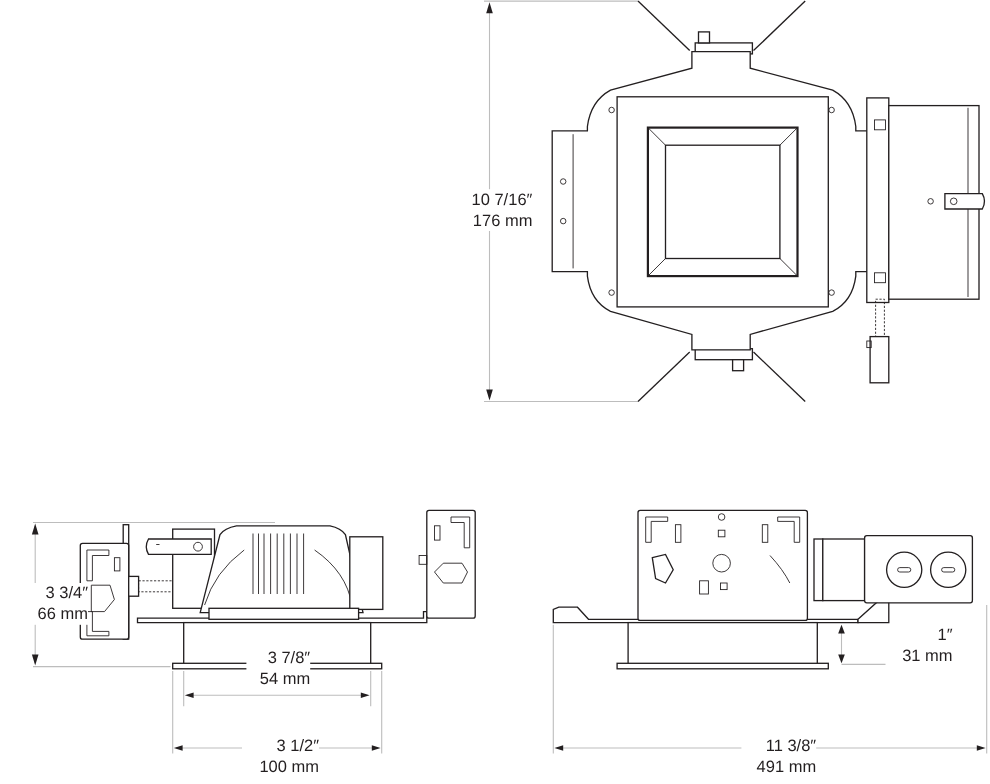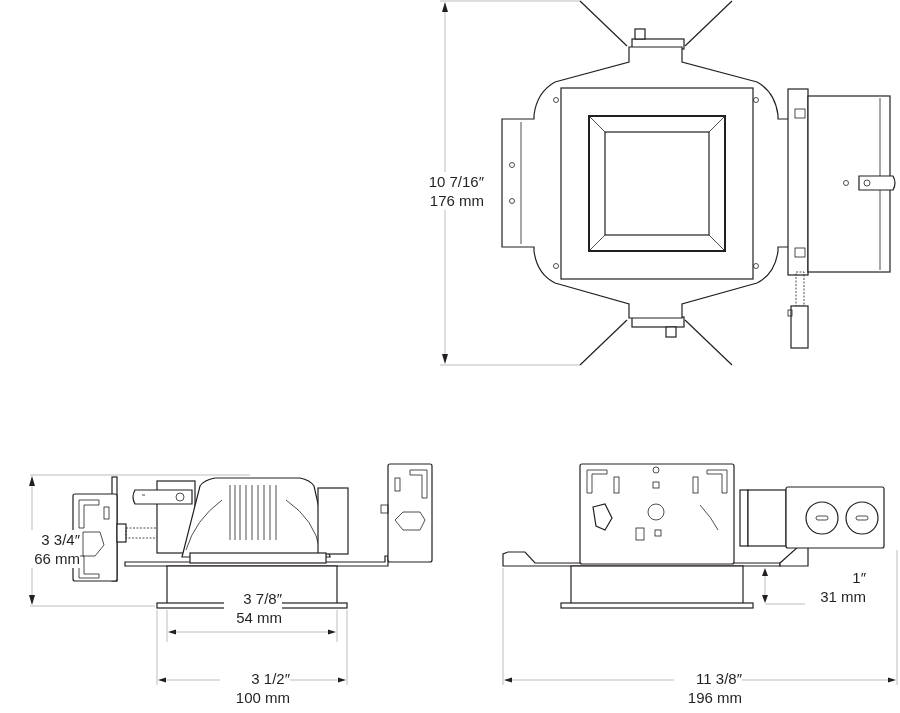--- a/index.html
+++ b/index.html
@@ -201,14 +201,14 @@
   <div>100 mm</div>
 </div>
 
 <div class="dim-label" style="left:806px; top:568px; width:60px; background:transparent;">
   <div>1″</div>
   <div>31 mm</div>
 </div>
 
 <div class="dim-label" style="left:674px; top:669px; width:68px;">
   <div>11 3/8″</div>
-  <div>196 mm</div>
+  <div>491 mm</div>
 </div>
 
 </body></html>

